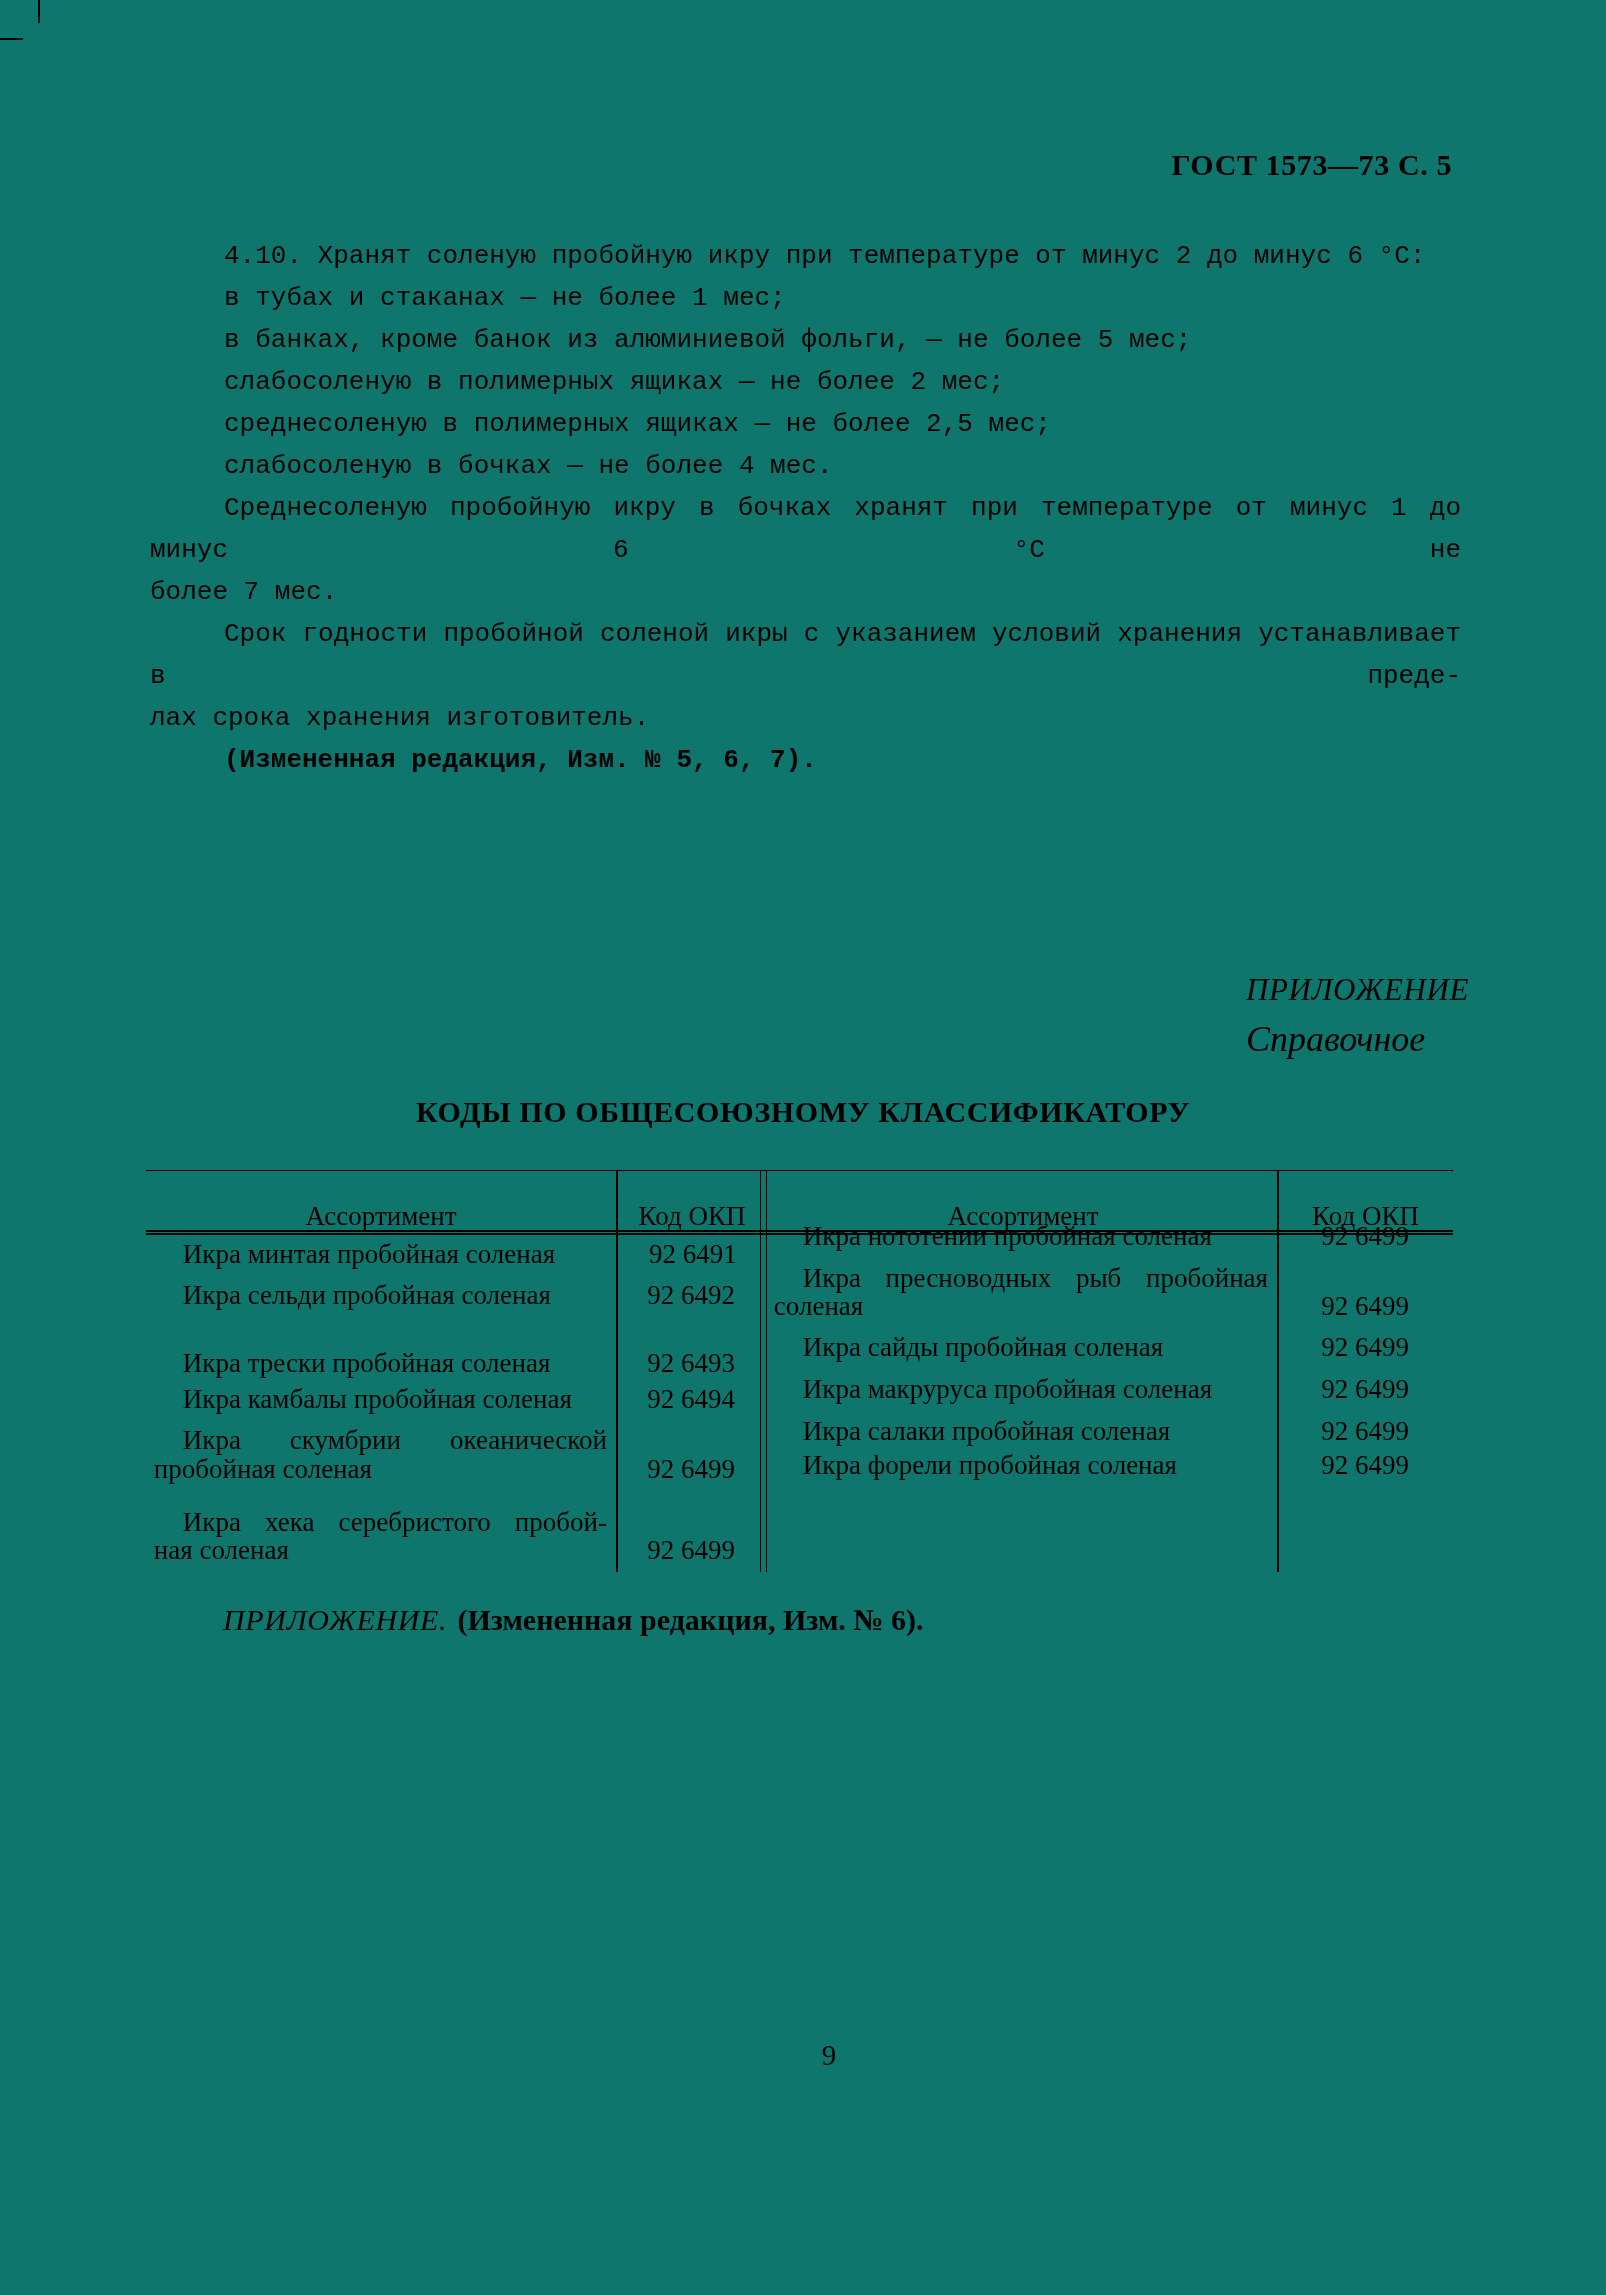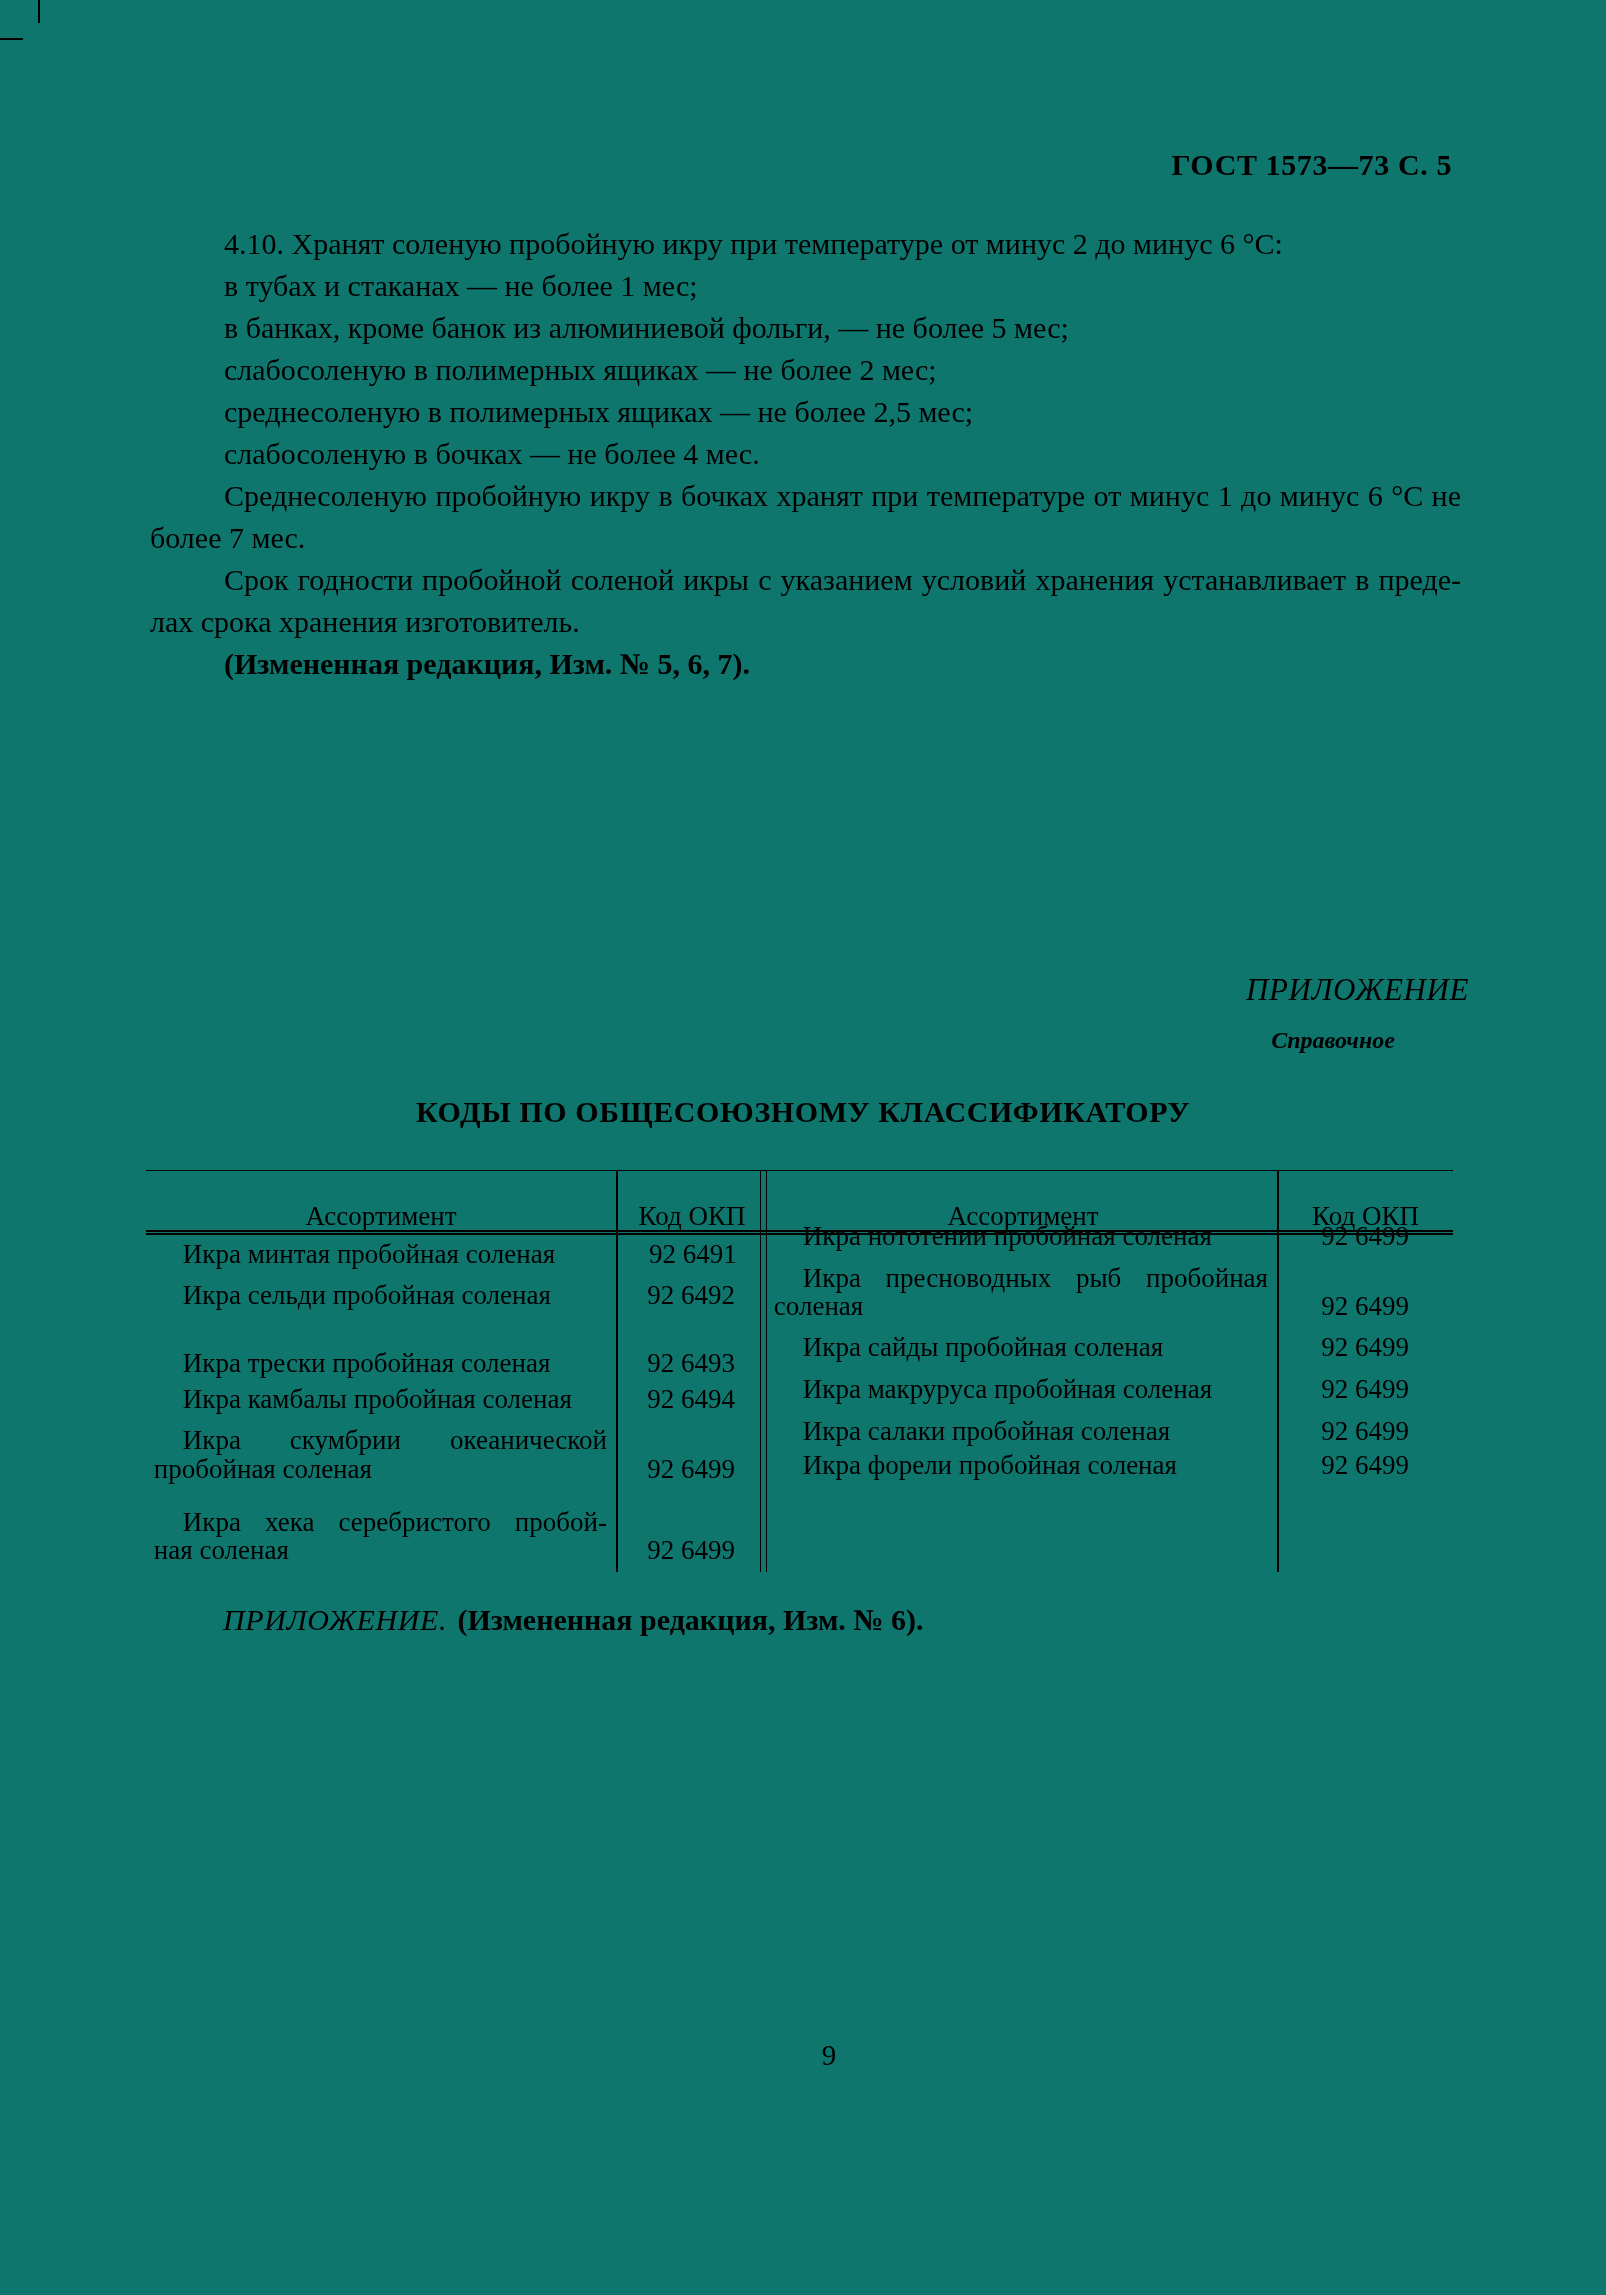--- a/index.html
+++ b/index.html
@@ -15,35 +15,35 @@
   .mark-h{position:absolute;left:0;top:38px;width:23px;height:1.9px;background:#000;}
 
   
   .doc-header{
     position:absolute;top:148px;right:154px;
     font-weight:bold;font-size:30px;letter-spacing:0.6px;white-space:nowrap;
   }
 
   
   .body-text{
-    position:absolute;left:150px;top:223px;width:1311px;
-    font-size:30px;line-height:42px;
+    position:absolute;left:150px;top:235px;width:1311px;
+    font-size:26px;line-height:42px;font-family:Liberation Mono, monospace;
   }
   .para{margin:0;text-indent:74px;}
   .para.bold{font-weight:bold;}
   .jl{display:block;text-align:justify;text-align-last:justify;}
   .l0{display:block;text-indent:0;}
 
   
   .annex-label{
     position:absolute;top:972px;right:146px;width:214px;
     font-style:italic;text-align:right;
   }
   .annex-l1{font-size:31px;letter-spacing:0.6px;}
-  .annex-l2{font-size:24px;text-align:center;margin-right:40px;margin-top:19px;font-weight:bold;}
+  .annex-l2{font-size:36px;text-align:center;margin-right:40px;margin-top:10px;}
 
   .annex-title{
     position:absolute;top:1095px;left:0;width:1606px;
     text-align:center;font-weight:bold;font-size:30px;letter-spacing:0.6px;
   }
 
   
   .gtable{
     position:absolute;left:146px;top:1170px;width:1307px;height:402px;
     font-size:27px;line-height:28.5px;

